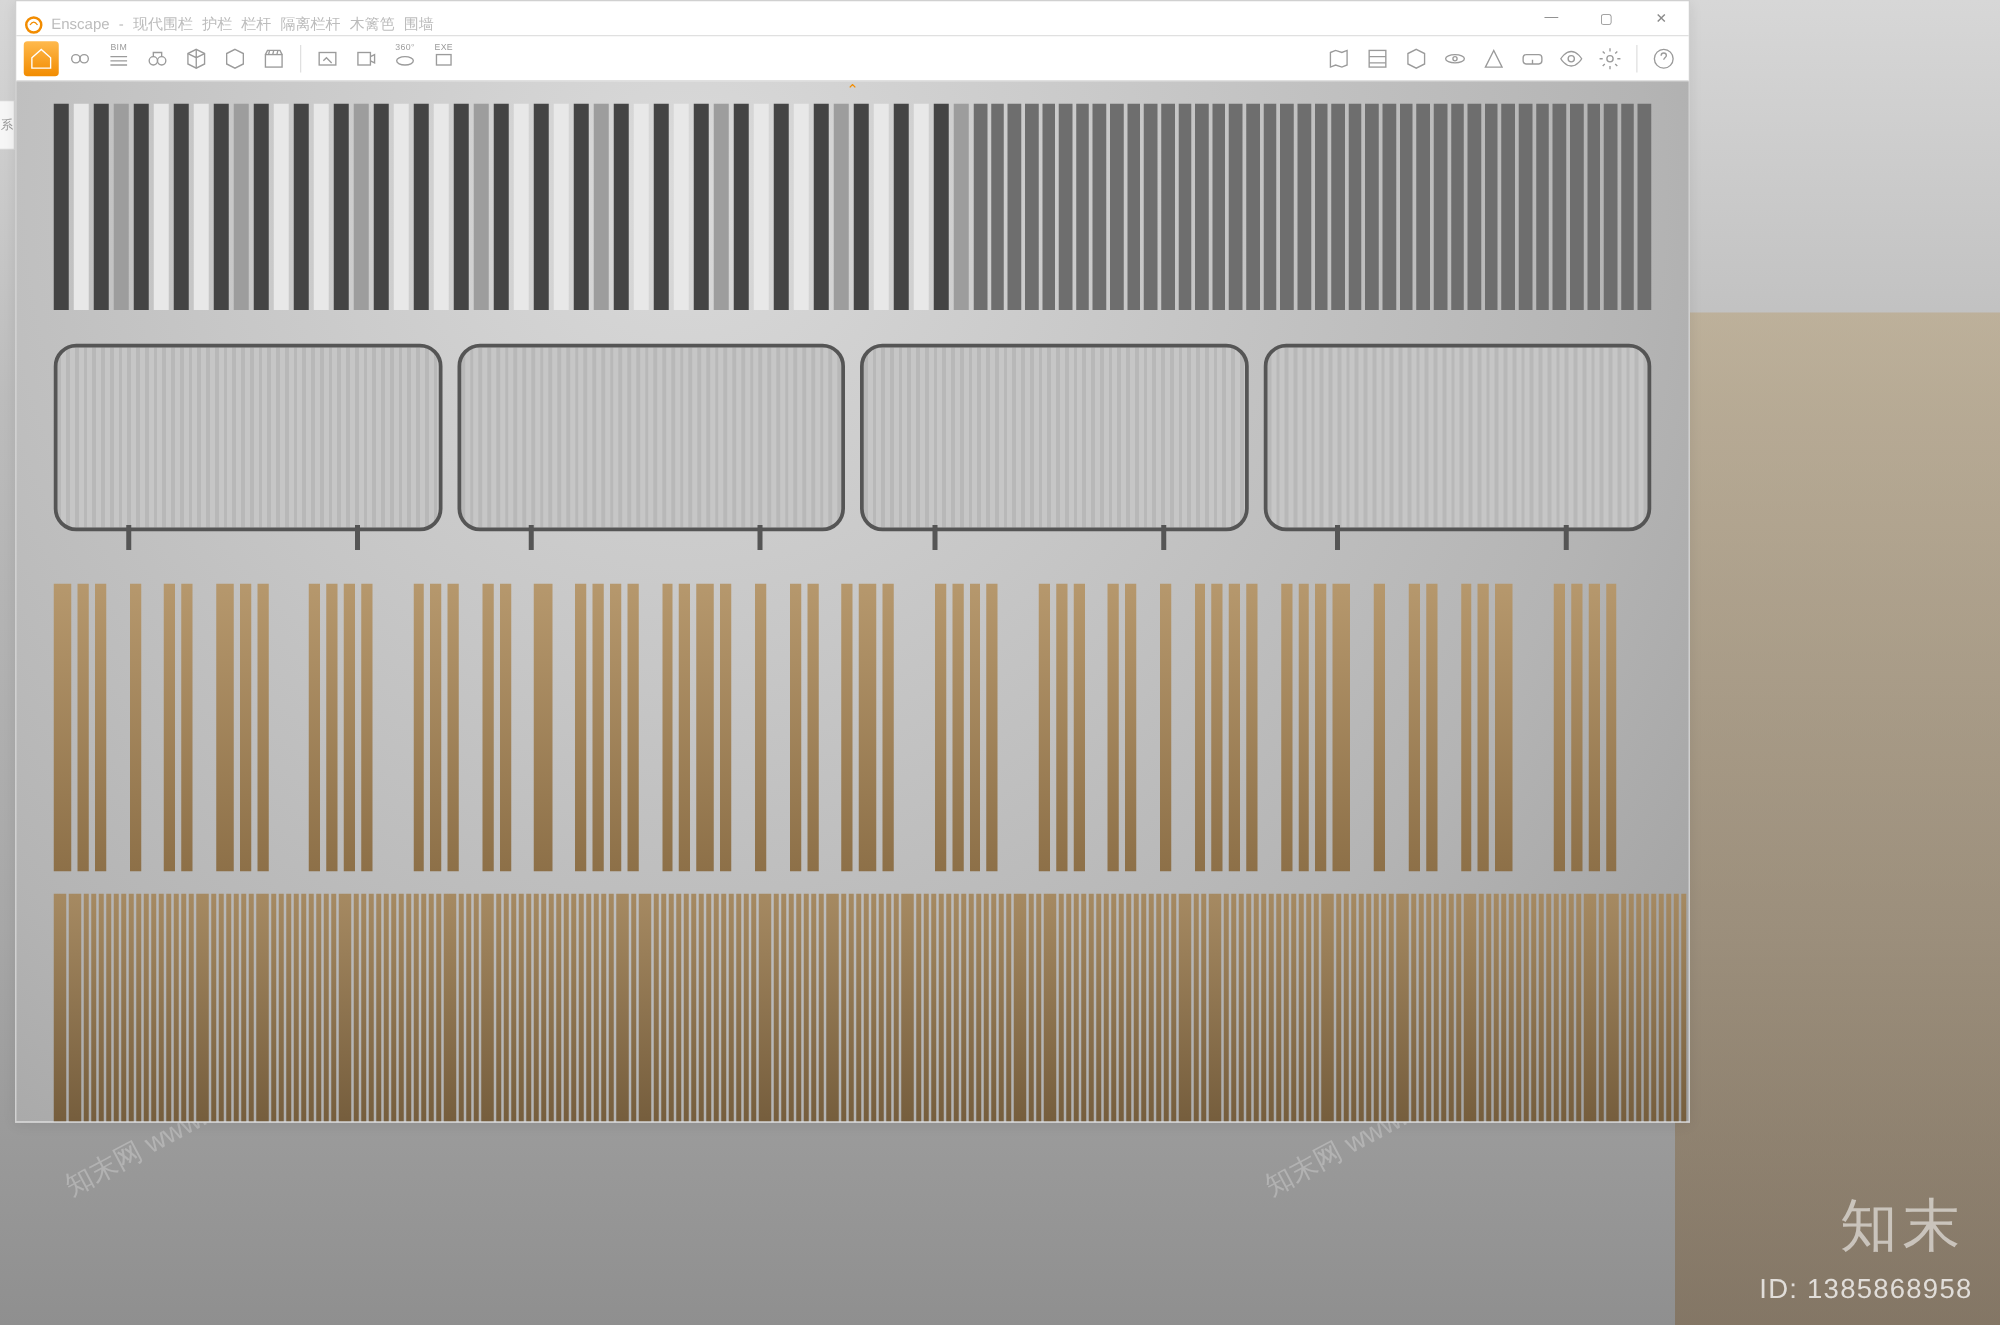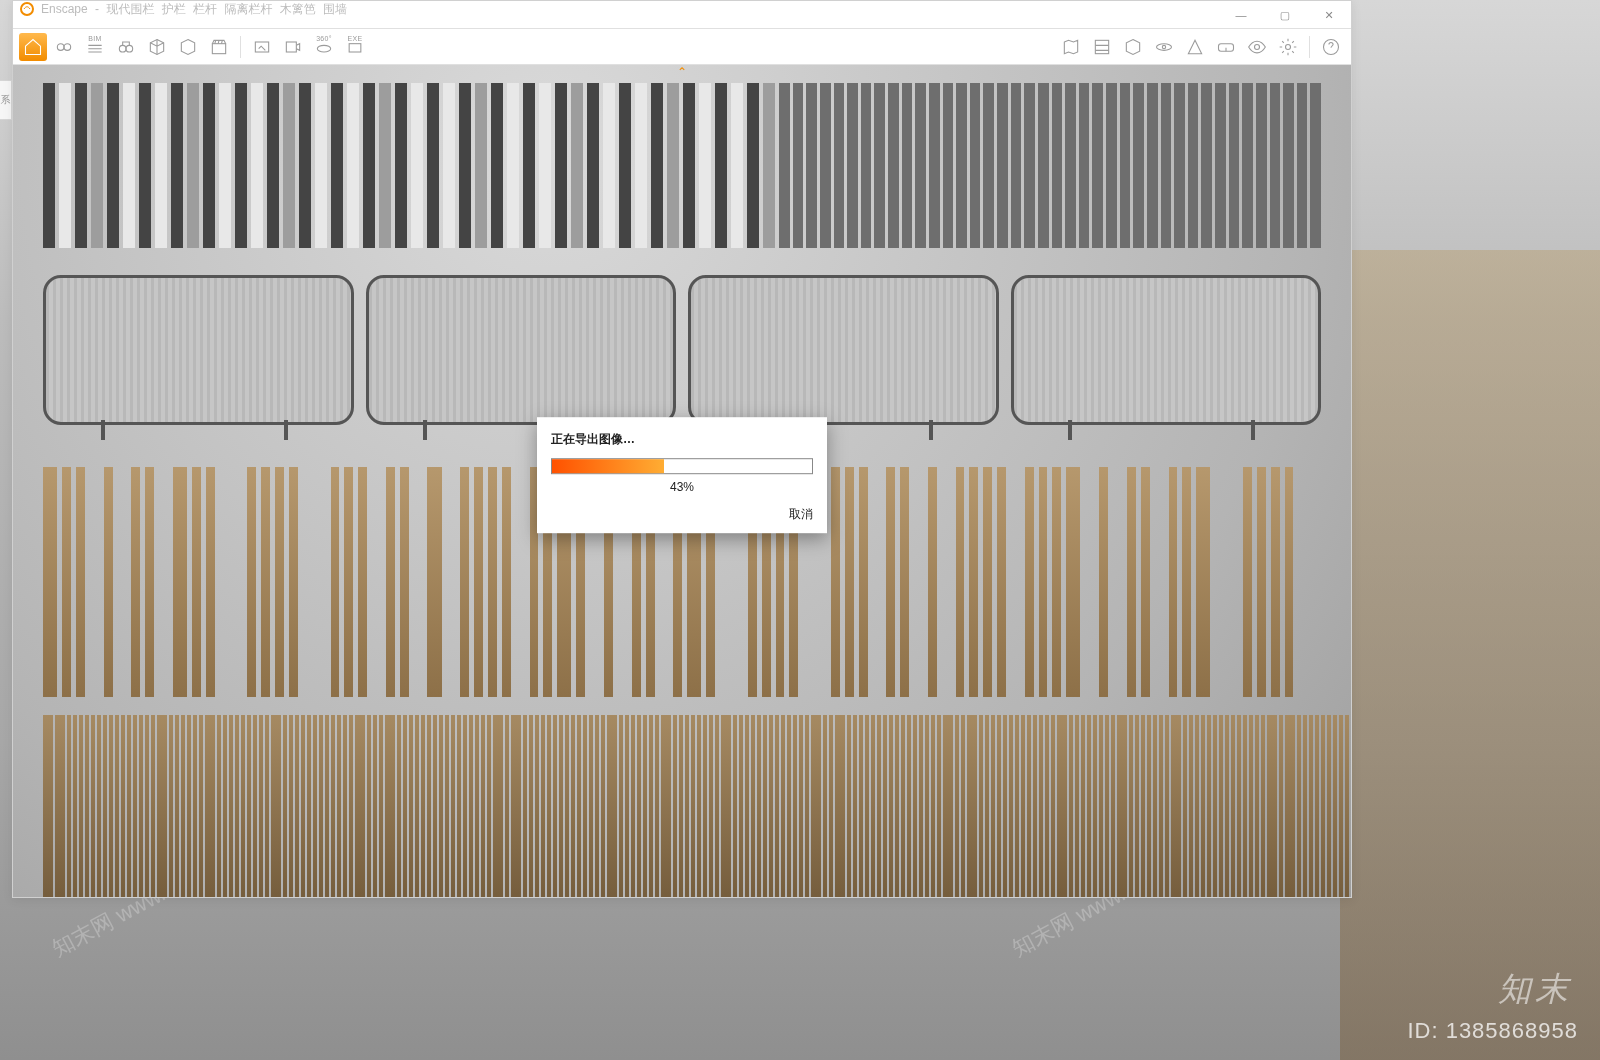--- a/index.html
+++ b/index.html
@@ -26,21 +26,21 @@
     background: #fff;
     border: 1px solid #d0d0d0;
     display: flex;
     flex-direction: column;
     box-shadow: 0 2px 10px rgba(0,0,0,.08);
   }
 
   
   .titlebar {
     height: 28px;
-    display: flex; align-items: flex-start;
+    display: flex; align-items: flex-end;
     padding: 0 0 0 6px;
     font-size: 12px;
     color: var(--title-grey);
     border-bottom: 1px solid var(--divider);
     user-select: none;
   }
   .app-logo {
     width: 16px; height: 16px; margin-right: 6px;
     display: inline-flex; align-items:center; justify-content:center;
   }
@@ -152,24 +152,23 @@
 
   
   .wm-text {
     position:absolute; color:rgba(255,255,255,.25);
     font-size:22px; transform:rotate(-28deg);
     white-space:nowrap; pointer-events:none;
     font-family: Arial, sans-serif;
   }
   .brand-cn {
     position:absolute; right:28px; bottom:48px;
-    font-size:33px; color:rgba(255,255,255,.55);
+    font-size:46px; color:rgba(255,255,255,.55);
     font-weight:300; letter-spacing:4px;
     pointer-events:none;
-    font-style:italic;
   }
   .brand-id {
     position:absolute; right:22px; bottom:16px;
     font-size:22px; color:rgba(255,255,255,.75);
     letter-spacing:1px; pointer-events:none;
   }
 
   .left-edge {
     position:absolute; left:0; top:80px; width:12px; height:40px;
     background:#f6f6f6; border:1px solid #d5d5d5; border-left:none;
@@ -757,22 +756,14 @@
           <div class="ln"></div>
           <div class="ln"></div>
           <div class="ln"></div>
           <div class="ln"></div>
           <div class="ln"></div>
           <div class="ln"></div>
           <div class="ln"></div>
         </div>
       </div>
 
-    <div class="modal">
-      <div class="title">正在导出图像…</div>
-      <div class="progress-outer">
-        <div class="progress-inner" id="progress-inner" style="width: 43%;"></div>
-      </div>
-      <div class="pct">43%</div>
-      <div class="cancel">取消</div>
-    </div>
   </div>
 </div>
 
 </body></html>

